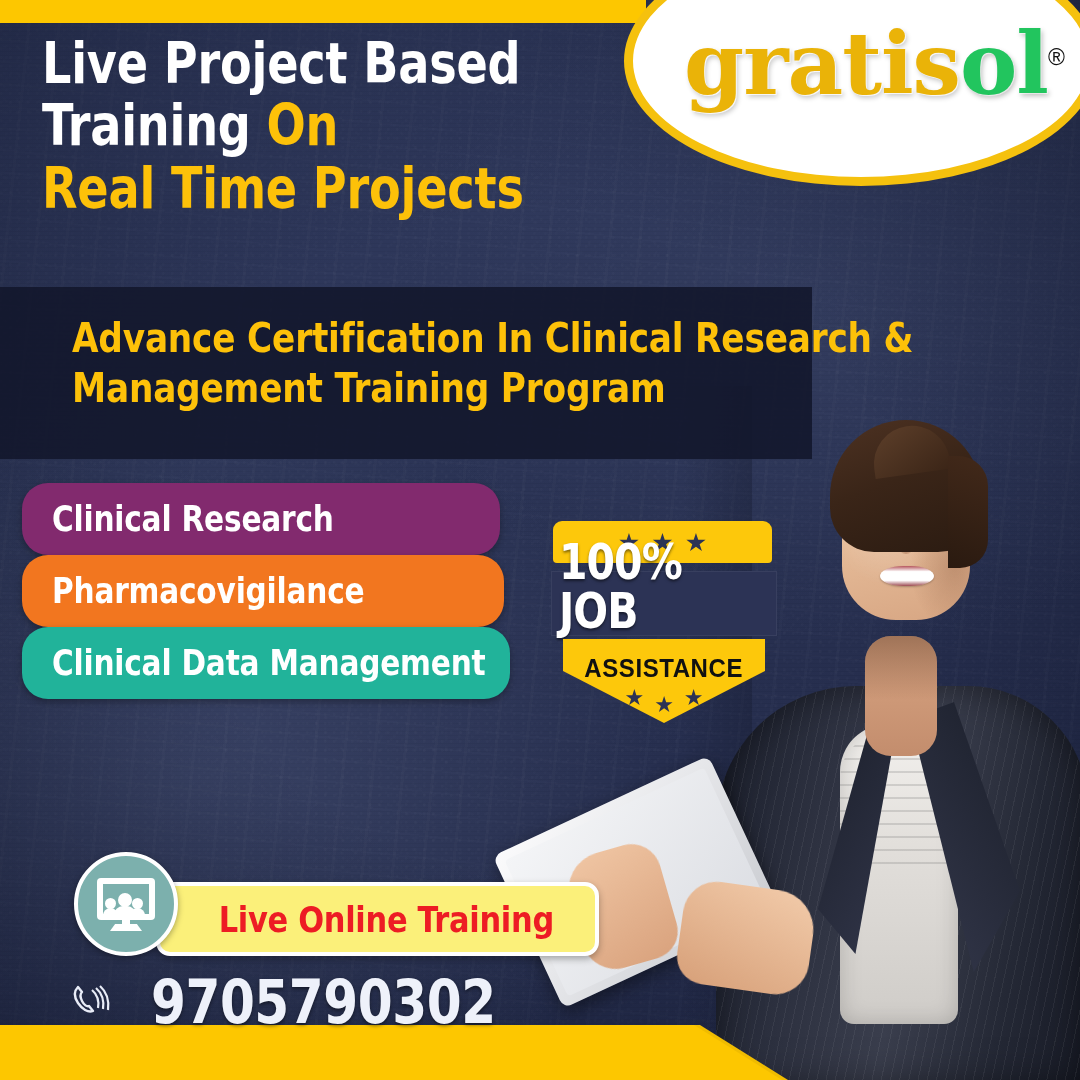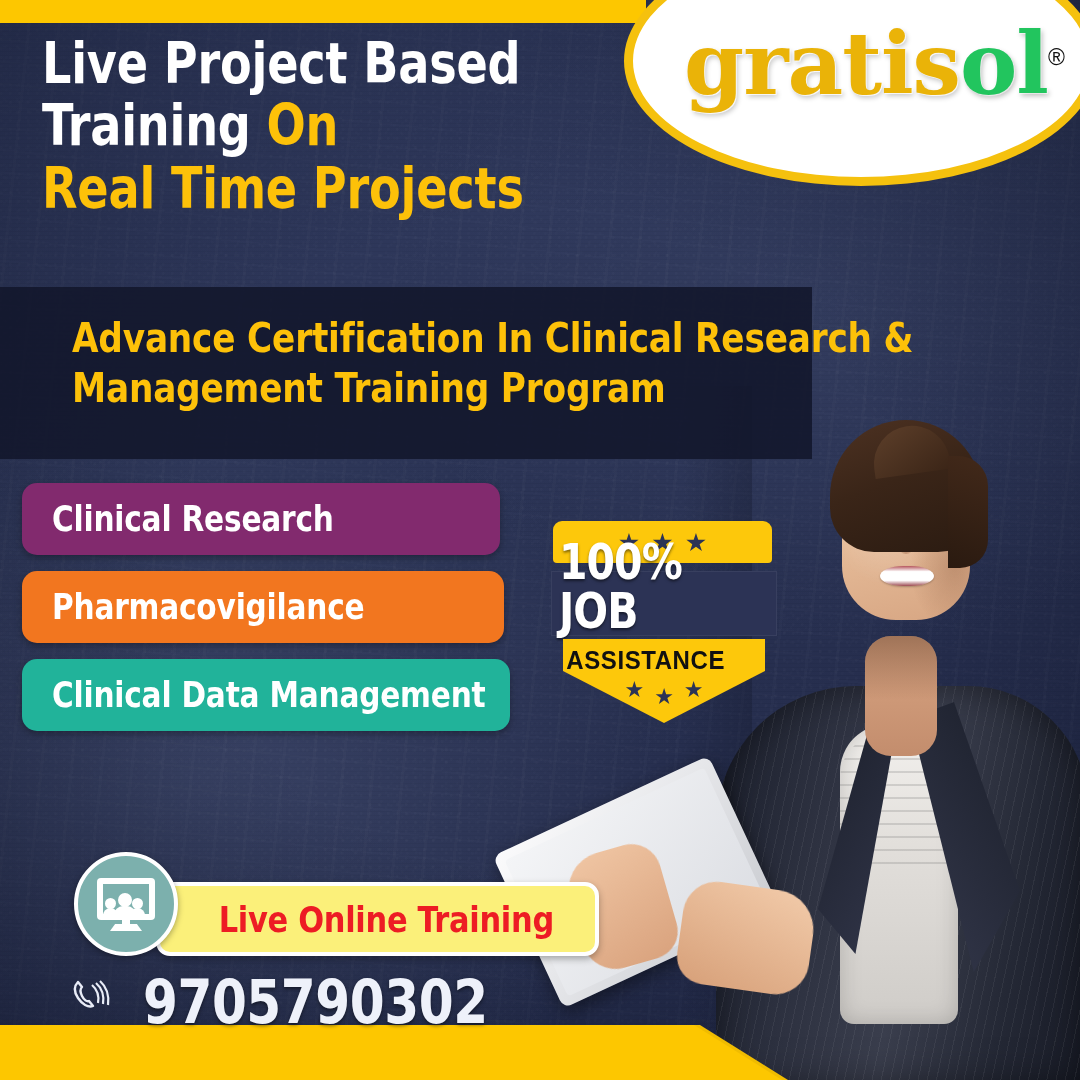--- a/index.html
+++ b/index.html
@@ -72,40 +72,40 @@
   .sub-band{position:absolute;left:0;top:287px;width:812px;height:172px;z-index:6;
     background:rgba(19,23,44,.90);}
   .sub-text{position:absolute;left:72px;top:313px;width:760px;z-index:7;
     font-family:"DejaVu Sans Condensed","Liberation Sans Narrow","Liberation Sans",sans-serif;
     font-weight:700;font-size:41px;line-height:1.22;color:#fdc109;letter-spacing:-.2px;
     transform:scaleX(.93);transform-origin:left top;}
   .sub-text span{display:block;white-space:nowrap;}
 
   
   .pills{position:absolute;left:22px;top:483px;z-index:7;}
-  .pill{height:72px;border-radius:15px;display:flex;align-items:center;
-    padding-left:30px;margin-bottom:16px;
+  .pill{height:72px;border-radius:26px;display:flex;align-items:center;
+    padding-left:30px;margin-bottom:0;
     color:#fff;font-weight:700;font-size:35px;letter-spacing:-.2px;
     font-family:"DejaVu Sans Condensed","Liberation Sans Narrow","Liberation Sans",sans-serif;
     box-shadow:0 3px 7px rgba(0,0,0,.30);}
   .pill span{transform:scaleX(.94);transform-origin:left center;white-space:nowrap;}
 
   
   .badge{position:absolute;left:551px;top:521px;width:226px;height:202px;z-index:7;}
   .b-top{position:absolute;left:2px;top:0;width:219px;height:42px;background:#fdc80b;
     border-radius:9px 9px 4px 4px;display:flex;align-items:center;justify-content:center;gap:11px;}
   .b-mid{position:absolute;left:0;top:50px;width:226px;height:65px;background:#2c3355;
     display:flex;align-items:flex-end;justify-content:center;
     box-shadow:0 0 0 1px rgba(255,255,255,.06) inset;}
   .b-mid span{color:#fff;font-weight:700;font-size:49px;line-height:1;letter-spacing:-1px;
     font-family:"DejaVu Sans Condensed","Liberation Sans Narrow","Liberation Sans",sans-serif;
     transform:scaleX(.93);text-shadow:0 2px 3px rgba(0,0,0,.5);}
   .b-bot{position:absolute;left:12px;top:118px;width:202px;height:84px;background:#fdc80b;
     clip-path:polygon(0 0,100% 0,100% 38%,50% 100%,0 38%);
-    padding-top:7px;}
+    padding-top:15px;text-align:center;}
   .b-bot .lbl{color:#111;font-weight:700;font-size:25px;letter-spacing:.6px;
     font-family:"Liberation Sans",sans-serif;transform:scaleX(.96);display:inline-block;}
   .b-bot .stars{margin-top:4px;display:flex;justify-content:center;gap:10px;}
   .st{color:#2c3355;font-size:25px;line-height:1;}
   .st-sm{color:#2c3355;font-size:22px;line-height:1;}
 
   
   .lot{position:absolute;left:74px;top:852px;z-index:8;display:flex;align-items:flex-end;}
   .lot-circle{width:104px;height:104px;border-radius:50%;background:#7cb0ad;
     border:4px solid #ffffff;display:flex;align-items:center;justify-content:center;
@@ -122,21 +122,21 @@
   .mon-base{position:absolute;left:13px;top:46px;width:32px;height:7px;background:#fff;
     clip-path:polygon(16% 0,84% 0,100% 100%,0 100%);}
   .lot-pill{height:74px;margin-left:-22px;padding:0 30px 0 48px;border-radius:14px;
     background:#fbf07a;border:4px solid #fff;display:flex;align-items:center;
     box-shadow:0 3px 7px rgba(0,0,0,.3);}
   .lot-pill span{color:#ed1c24;font-weight:700;font-size:36px;letter-spacing:-.3px;
     font-family:"DejaVu Sans Condensed","Liberation Sans Narrow","Liberation Sans",sans-serif;
     transform:scaleX(.94);white-space:nowrap;}
 
   
-  .phone-row{position:absolute;left:66px;top:972px;z-index:8;display:flex;align-items:flex-start;gap:14px;}
+  .phone-row{position:absolute;left:66px;top:972px;z-index:8;display:flex;align-items:center;gap:22px;}
   .phone-num{color:#eef1fa;font-weight:700;font-size:60px;letter-spacing:-.5px;line-height:1;
     font-family:"DejaVu Sans Condensed","Liberation Sans Narrow","Liberation Sans",sans-serif;
     transform:scaleX(.93);text-shadow:0 2px 4px rgba(0,0,0,.45);}
 
   
   .woman{position:absolute;right:0;top:386px;width:358px;height:694px;z-index:4;}
   .w-shoulders{position:absolute;left:-6px;top:300px;width:372px;height:400px;
     background:linear-gradient(100deg,#1b1f2c 0%,#2d3140 28%,#3a3e4d 52%,#242835 78%,#171a25 100%);
     border-radius:140px 120px 0 0;
     box-shadow:inset 0 0 40px rgba(0,0,0,.5);}

